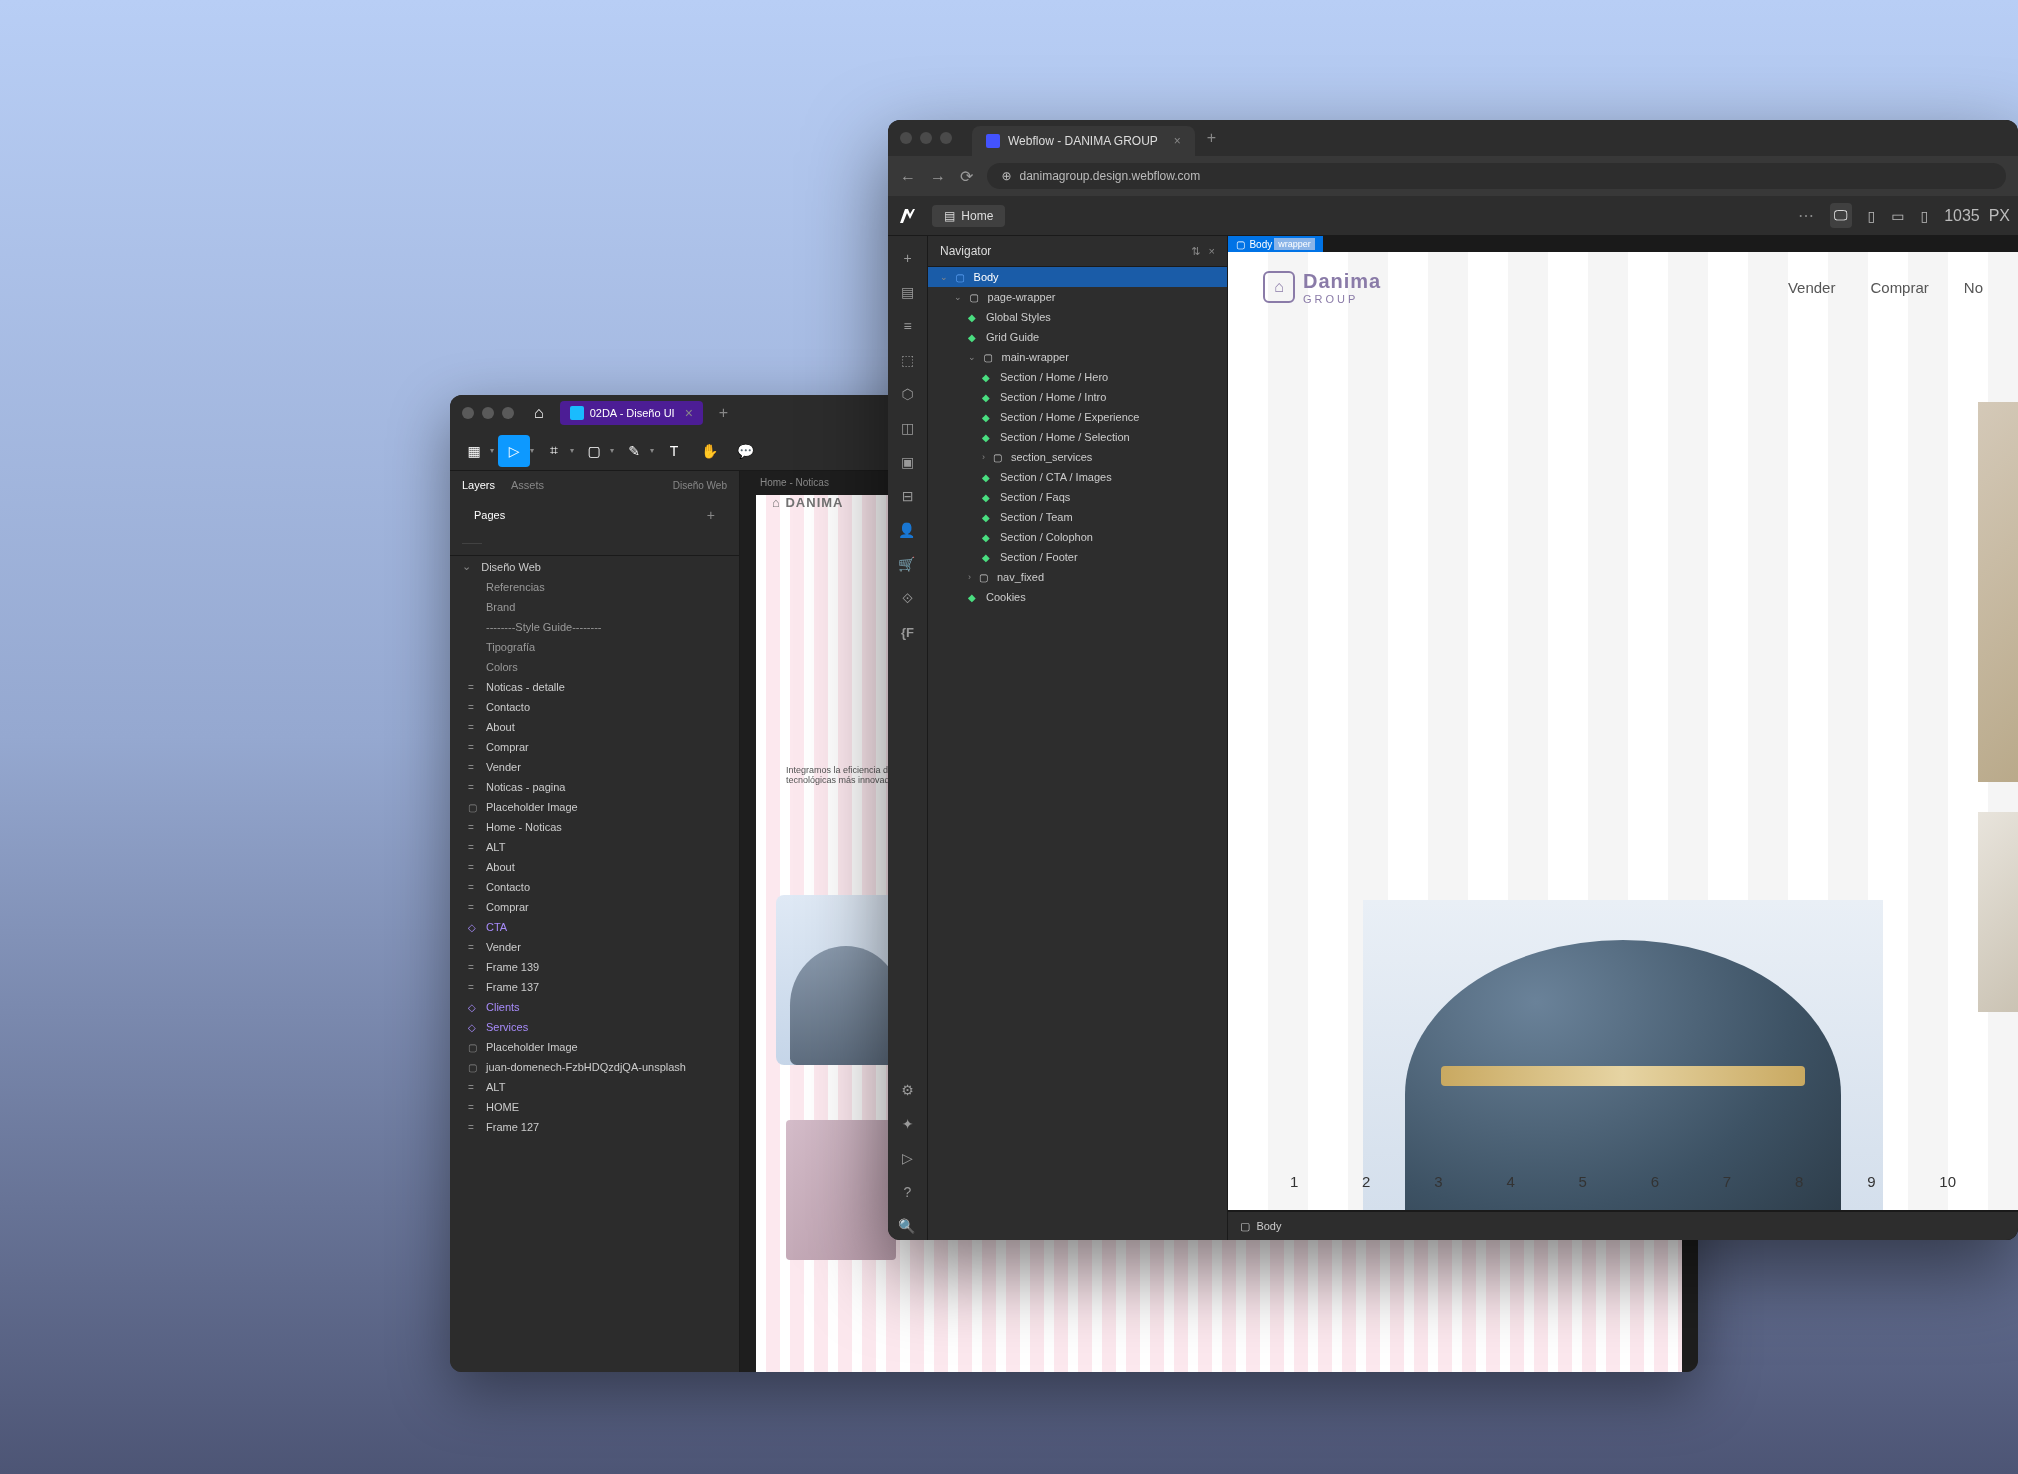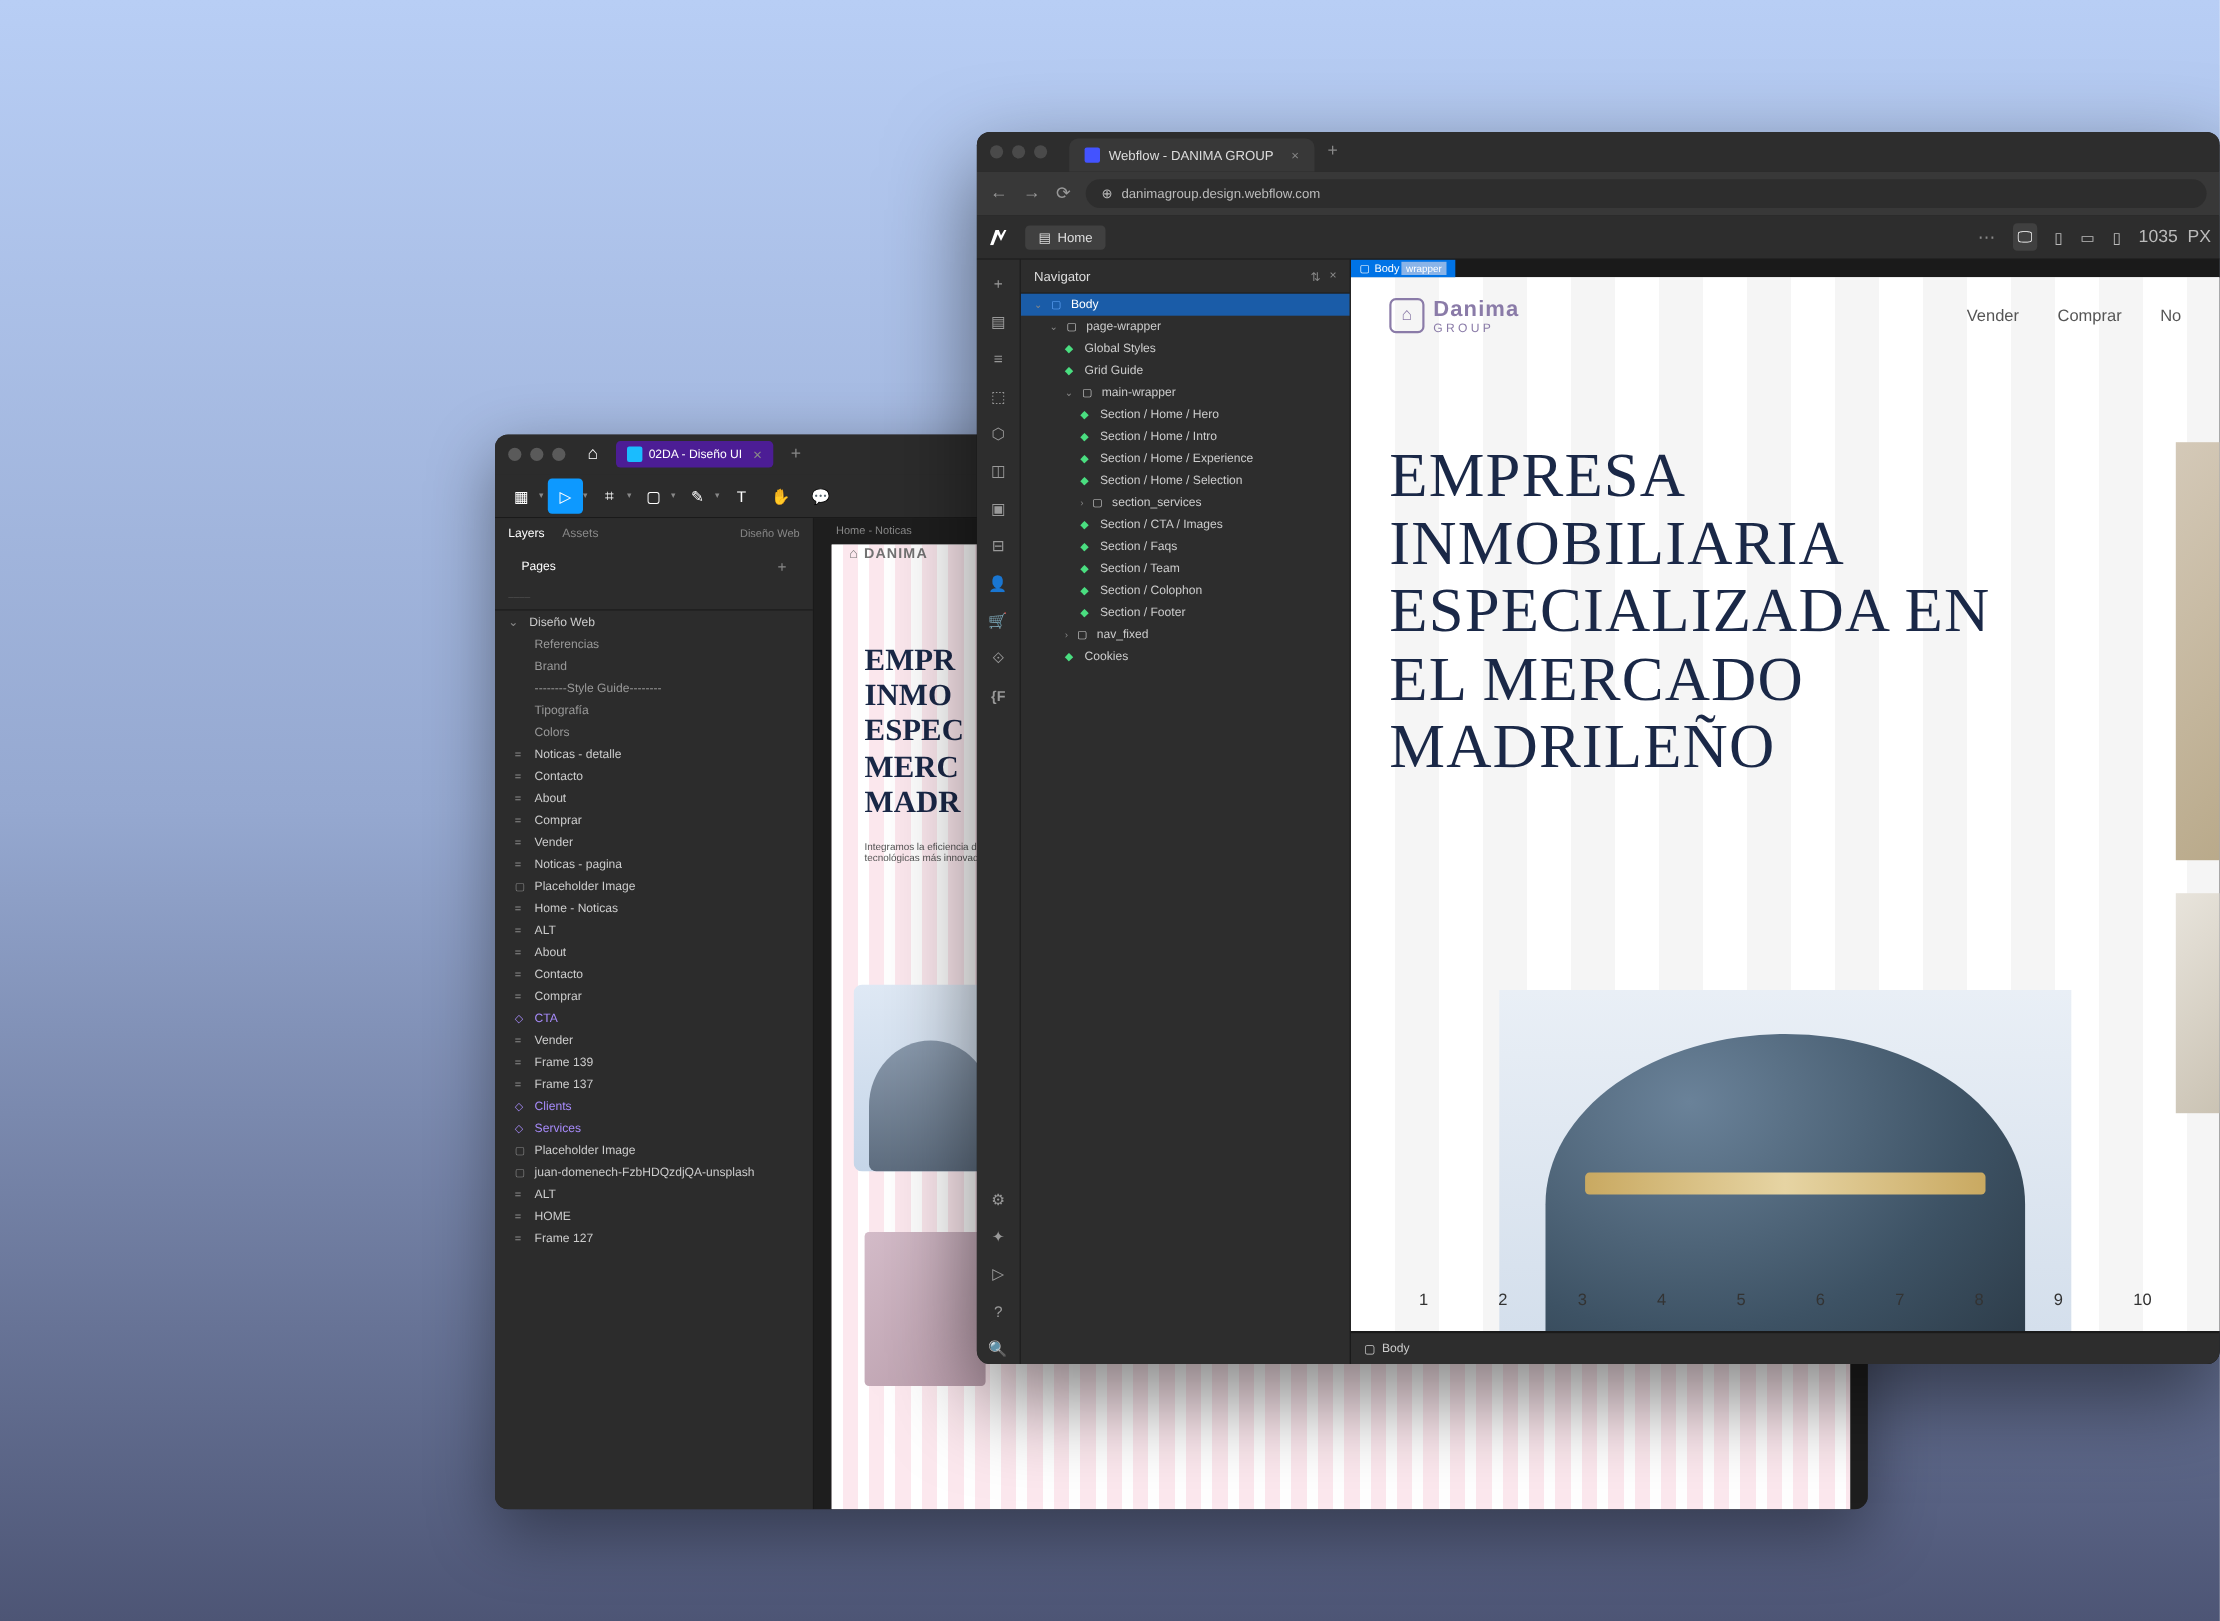--- a/index.html
+++ b/index.html
@@ -258,21 +258,20 @@
             <span class="licon">=</span>
             <span>Frame 127</span>
           </div>
         </div>
     </div>
     <div class="figma-canvas">
       <div class="canvas-header">Home - Noticas</div>
       <div class="canvas-content">
         <div class="cc-stripes"></div>
         <div class="cc-logo">⌂ DANIMA</div>
-        <div class="cc-hero" id="figma-hero">EMPR<br>INMO<br>ESPEC<br>MERC<br>MADR</div>
         <div class="cc-sub" id="figma-sub">Integramos la eficiencia de<br>tecnológicas más innovadoras</div>
         <div class="cc-dome">
             <div class="dome-sky"></div>
             <div class="dome-shape"></div>
           </div>
         <div class="cc-pics">
           <div class="cc-pic"></div>
         </div>
       </div>
     </div>
@@ -452,21 +451,20 @@
               <div class="wf-brand-sub">GROUP</div>
             </div>
           </div>
           <div class="wf-nav-links" id="wf-nav-links">
               <span>Vender</span>
               <span>Comprar</span>
               <span>No</span>
             </div>
         </div>
         <div class="wf-hero">
-          <h1 id="wf-hero-title">EMPRESA<br>INMOBILIARIA<br>ESPECIALIZADA EN<br>EL MERCADO<br>MADRILEÑO</h1>
         </div>
         <div class="wf-side-img"></div>
         <div class="wf-side-img2"></div>
         <div class="wf-dome-big">
           <div class="wf-dome-sky"></div>
             <div class="wf-dome-shape"></div>
             <div class="wf-dome-gold"></div>
         </div>
         <div class="wf-col-numbers" id="wf-cols">
             <span>1</span>

